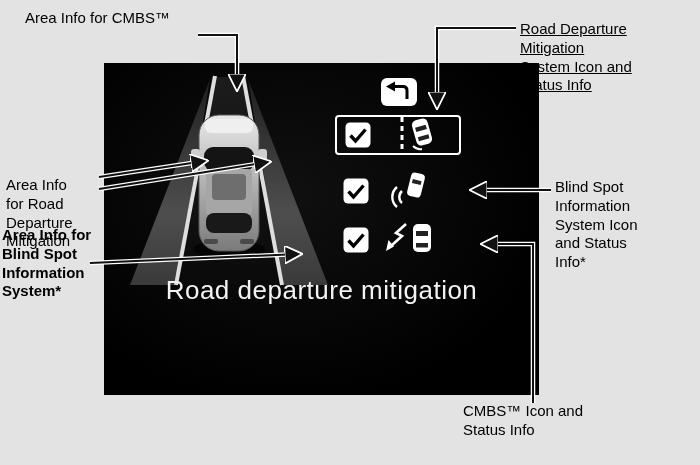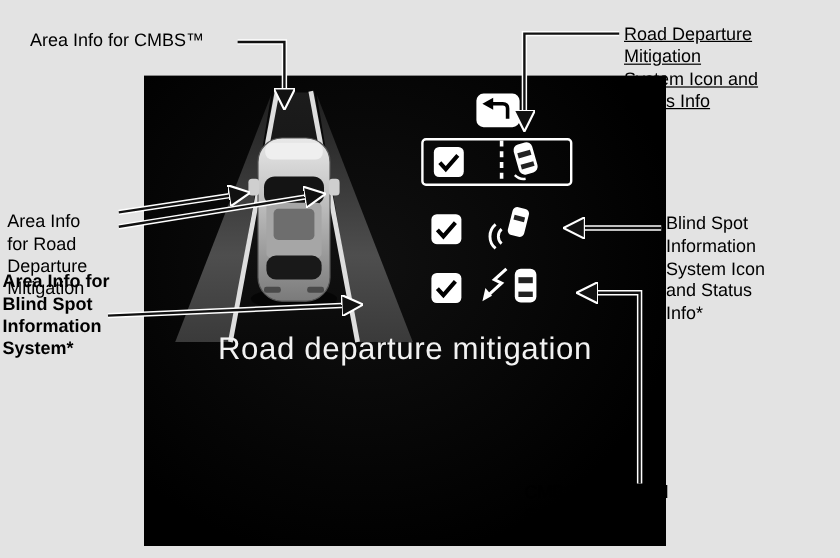--- a/index.html
+++ b/index.html
@@ -9,30 +9,30 @@
   .page {
     position:relative; width:700px; height:465px;
     background:#e3e3e3; overflow:hidden;
   }
 
   
   .callout {
     position:absolute; color:#000; font-size:15px; line-height:1.25;
     white-space:pre-line; font-weight:400;
   }
-  .co-cmbs-area   { left:25px;  top:25px;  }
+  .co-cmbs-area   { left:25px;  top:9px;  }
   .co-rdm-status  { left:520px; top:20px;  width:160px;text-decoration:underline; }
   .co-rdm-area    { left:6px;   top:176px; width:110px; }
   .co-bsi-area    { left:2px;   top:226px; width:112px;font-weight:bold; }
   .co-bsi-status  { left:555px; top:178px; width:130px; }
-  .co-cmbs-status { left:437px; top:402px; width:190px; }
+  .co-cmbs-status { left:463px; top:402px; width:190px; }
 
   
   .screen {
-    position:absolute; left:120px; top:63px; width:435px; height:392px;
+    position:absolute; left:104px; top:63px; width:435px; height:332px;
     background:radial-gradient(ellipse at 42% 40%, #101010 0%, #000000 75%);
   }
   .road-svg { position:absolute; left:0; top:0; }
   .screen-title {
     position:absolute; left:0; top:212px; width:100%;
     text-align:center; color:#f2f2f2; font-size:26px; letter-spacing:.5px;
   }
 
   .back-btn { position:absolute; left:276px; top:14px; width:38px; height:30px; cursor:pointer; }
 

